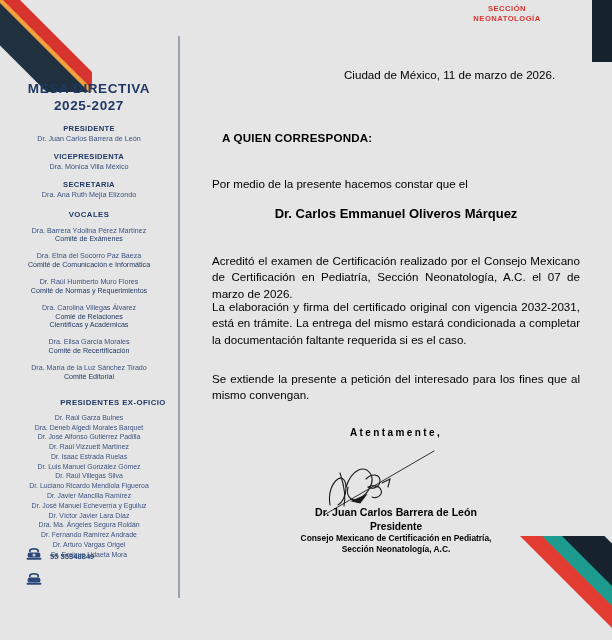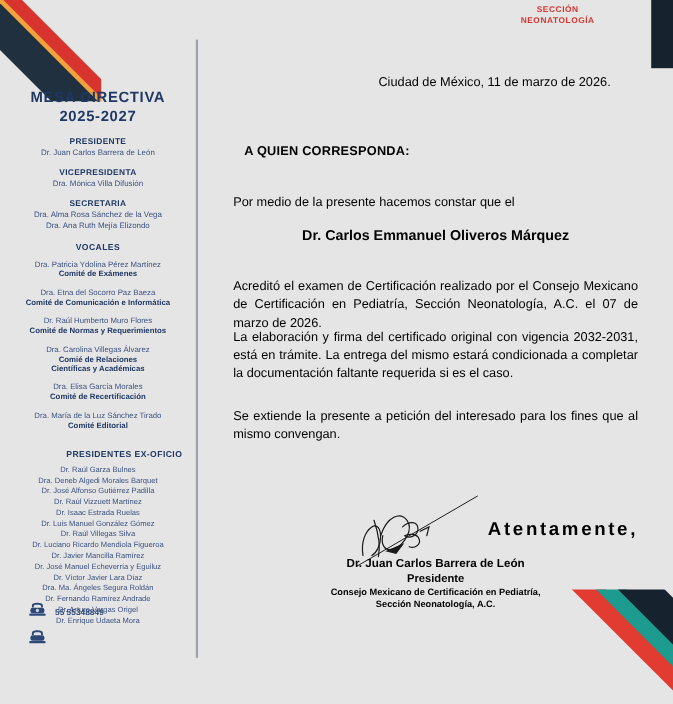--- a/index.html
+++ b/index.html
@@ -108,21 +108,21 @@
   .vocal {
     margin-top: 8px;
   }
   .vocal-name {
     font-size: 7.1px;
     color: #3b5180;
     line-height: 1.25;
   }
   .vocal-comm {
     font-size: 7.1px;
-    font-weight: bold;
+    font-weight: normal;
     color: #1f3864;
     line-height: 1.25;
   }
   .exofficio-head {
     font-size: 7.8px;
     font-weight: bold;
     letter-spacing: 0.4px;
     margin-top: 16px;
     color: #1f3864;
     padding-left: 48px;
@@ -224,25 +224,24 @@
   }
   #para-1 { top: 253px; }
   #para-2 { top: 299px; }
   #para-3 { top: 371px; }
 
   #closing {
     position: absolute;
     left: 0px;
     top: 427px;
     width: 368px;
-    text-align: right;
-    font-size: 17px;
+    text-align: center;
+    font-size: 10px;
     font-weight: bold;
     letter-spacing: 2.4px;
-    margin-top: 44px;
   }
   #signature-block {
     position: absolute;
     left: 0px;
     top: 506px;
     width: 368px;
     text-align: center;
     line-height: 1.28;
   }
   .sig-name {
@@ -302,30 +301,29 @@
   <div id="sidebar">
     <div class="board-title">
       <div>MESA DIRECTIVA</div>
       <div>2025-2027</div>
     </div>
 
     <div id="officers">
         <div class="role-head">PRESIDENTE</div>
         <div class="role-name">Dr. Juan Carlos Barrera de León</div>
         <div class="role-head">VICEPRESIDENTA</div>
-        <div class="role-name">Dra. Mónica Villa Difusión</div>
+        <div class="role-name">Dra. Mónica Villa México</div>
         <div class="role-head">SECRETARIA</div>
-        <div class="role-name">Dra. Alma Rosa Sánchez de la Vega</div>
         <div class="role-name">Dra. Ana Ruth Mejía Elizondo</div>
       </div>
 
     <div class="vocales-head">VOCALES</div>
     <div id="vocales">
         <div class="vocal">
-          <div class="vocal-name">Dra. Patricia Ydolina Pérez Martínez</div>
+          <div class="vocal-name">Dra. Barrera Ydolina Pérez Martínez</div>
           <div class="vocal-comm">Comité de Exámenes</div>
         </div>
         <div class="vocal">
           <div class="vocal-name">Dra. Etna del Socorro Paz Baeza</div>
           <div class="vocal-comm">Comité de Comunicación e Informática</div>
         </div>
         <div class="vocal">
           <div class="vocal-name">Dr. Raúl Humberto Muro Flores</div>
           <div class="vocal-comm">Comité de Normas y Requerimientos</div>
         </div>

